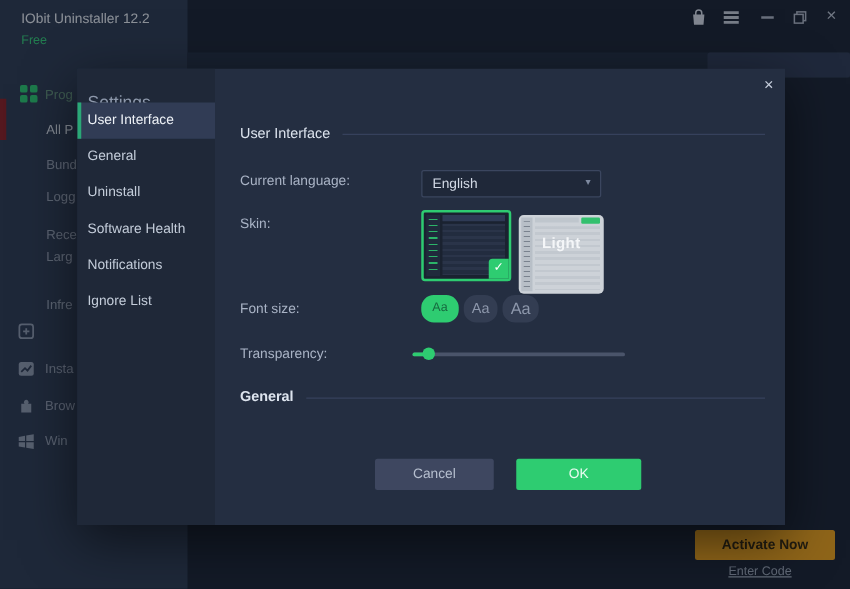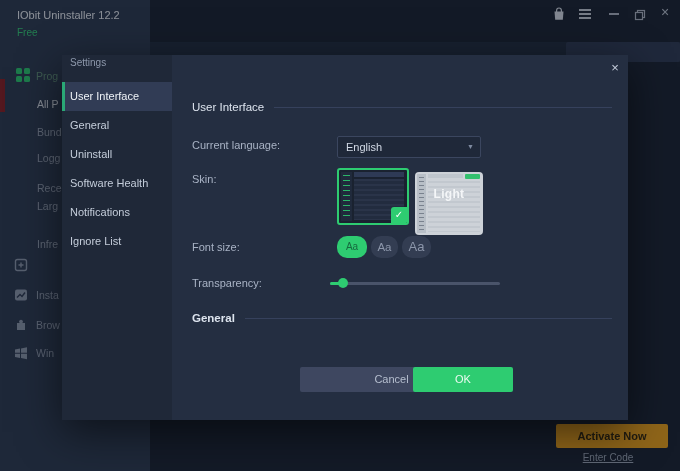--- a/index.html
+++ b/index.html
@@ -36,21 +36,21 @@
     color:#33270e;font-size:11px;font-weight:700;text-align:center;line-height:24px;}
   .enter-code{left:573px;top:452px;width:70px;text-align:center;font-size:10px;color:#9fa9bc;text-decoration:underline;}
 
   
   .overlay{left:0;top:0;width:680px;height:471px;background:rgba(10,14,22,0.42);z-index:2;}
 
   
   .dialog{left:62px;top:55px;width:566px;height:365px;background:#242e41;z-index:3;
     box-shadow:0 12px 40px rgba(0,0,0,.55);}
   .dlg-sidebar{left:0;top:0;width:110px;height:365px;background:#1f2838;}
-  .dlg-title{left:8px;top:2px;font-size:10px;color:#8e99ac;}
+  .dlg-title{left:8px;top:18px;font-size:14px;color:#8e99ac;}
   .dlg-close{left:544px;top:4px;width:18px;height:18px;color:#c6cedc;font-size:13px;line-height:18px;text-align:center;}
 
   .dlg-nav{left:0;top:27px;width:110px;}
   .dlg-nav-item{position:relative;height:29px;line-height:29px;padding-left:8px;
     font-size:11px;color:#c4cdda;}
   .dlg-nav-item.selected{background:#313c55;color:#eef2f7;}
   .dlg-nav-item.selected::before{content:"";position:absolute;left:0;top:0;width:3px;height:29px;background:#2aa876;}
 
   .sec-head{display:flex;align-items:center;gap:10px;width:420px;left:130px;}
   .sec-head .txt{font-size:11.5px;color:#dde4ee;font-weight:700;white-space:nowrap;}
@@ -94,21 +94,21 @@
   .fs2{left:309px;width:27px;font-size:11.5px;line-height:22px;}
   .fs3{left:340px;width:29px;font-size:13px;line-height:22px;}
 
   
   .slider-track{left:268px;top:227px;width:170px;height:3px;background:#4a546a;border-radius:2px;}
   .slider-fill{left:268px;top:227px;width:13px;height:3px;background:#2ecc71;border-radius:2px;}
   .slider-knob{left:276px;top:223px;width:10px;height:10px;background:#2ecc71;border-radius:50%;}
 
   
   .btn{height:25px;border-radius:2px;text-align:center;line-height:25px;font-size:11px;}
-  .btn-cancel{left:238px;top:312px;width:95px;background:#3e4760;color:#b6bfcf;padding-left:44px;}
+  .btn-cancel{left:238px;top:312px;width:95px;background:#3e4760;color:#b6bfcf;}
   .btn-ok{left:351px;top:312px;width:100px;background:#2ecc71;color:#eafbf1;}
 
   .clickable{cursor:pointer;}
 </style>
 </head>
 <body>
 
 <div class="stage">
 
   <div class="abs app-sidebar"></div>

